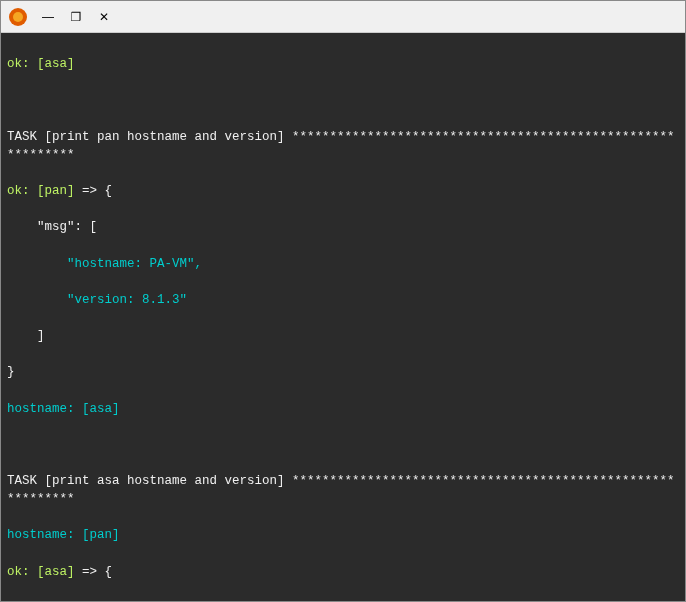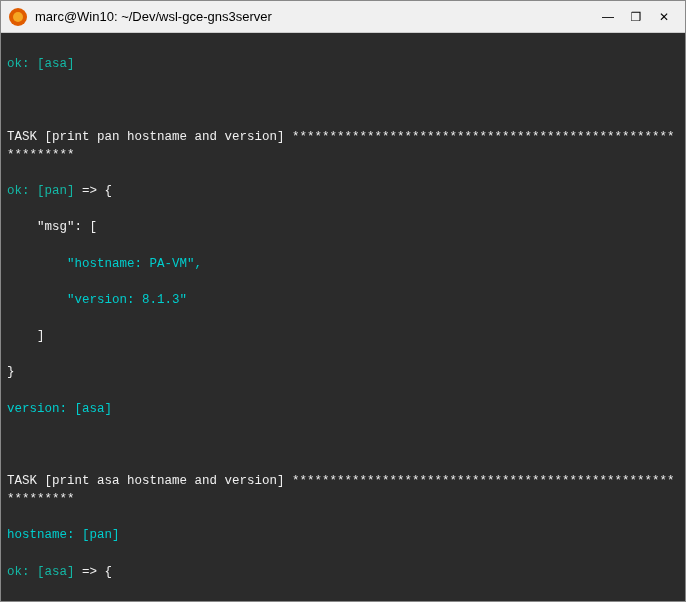--- a/index.html
+++ b/index.html
@@ -80,31 +80,30 @@
       word-break: break-all;
     }
     .terminal::-webkit-scrollbar {
       width: 12px;
       background: #2b2b2b;
     }
     .terminal::-webkit-scrollbar-thumb {
       background: #555;
     }
     .c-white { color: #f0f0f0; }
-    .c-green { color: #14b8a6; }
+    .c-green { color: #bef264; }
     .c-cyan { color: #00cdcd; }
     .skipped { color: #00cdcd; }
   </style>
 </head>
 <body>
 
 <div class="window">
   <div class="titlebar">
     <div class="titlebar-icon"></div>
-    <span class="titlebar-title">marc@Win10: ~/Dev/wsl-gce-gns3server</span>
     <div class="titlebar-controls">
       <button class="titlebar-btn">—</button>
       <button class="titlebar-btn">❐</button>
       <button class="titlebar-btn close">✕</button>
     </div>
   </div>
   <div class="terminal">
 <span><span class="c-green">ok: [asa]</span>
 </span>
 <span>
@@ -116,21 +115,21 @@
 <span><span class="c-white">    "msg": [</span>
 </span>
 <span><span class="c-cyan">        "hostname: PA-VM",</span>
 </span>
 <span><span class="c-cyan">        "version: 8.1.3"</span>
 </span>
 <span><span class="c-white">    ]</span>
 </span>
 <span><span class="c-white">}</span>
 </span>
-<span><span class="skipped">version: [asa]</span>
+<span><span class="skipped">hostname: [asa]</span>
 </span>
 <span>
 </span>
 <span><span class="c-white">TASK [print asa hostname and version] ************************************************************</span>
 </span>
 <span><span class="skipped">hostname: [pan]</span>
 </span>
 <span><span class="c-green">ok: [asa]</span><span class="c-white"> =&gt; {</span>
 </span>
 <span><span class="c-white">    "msg": [</span>

